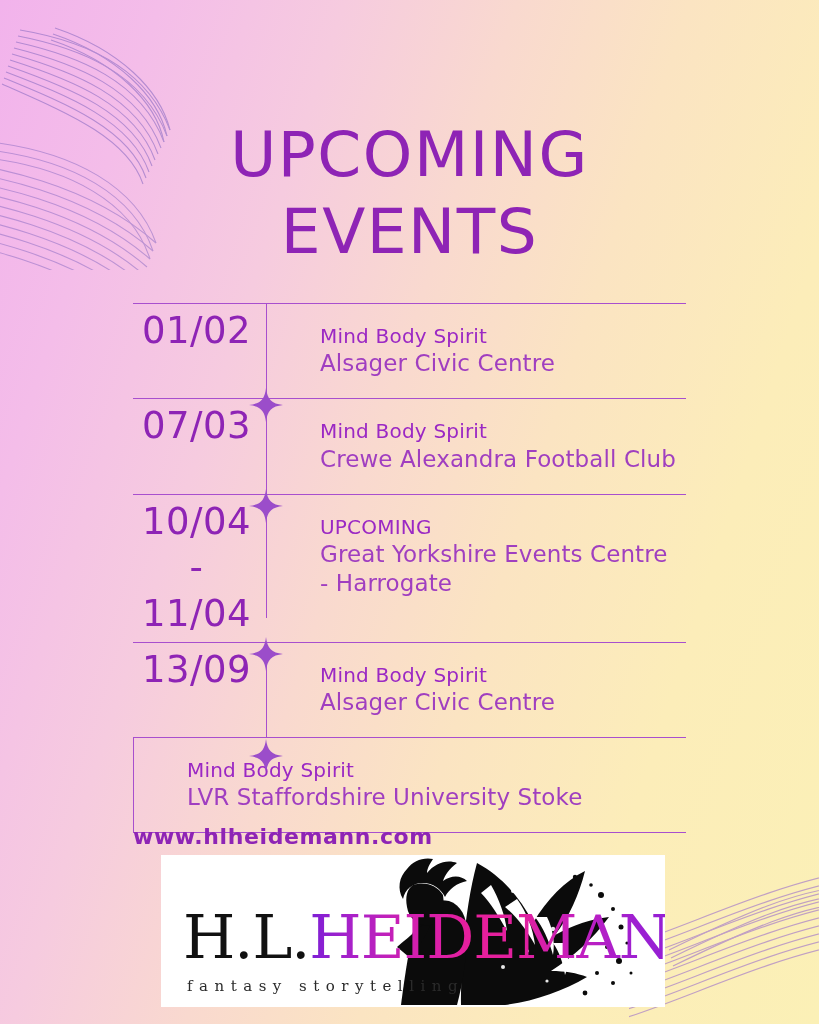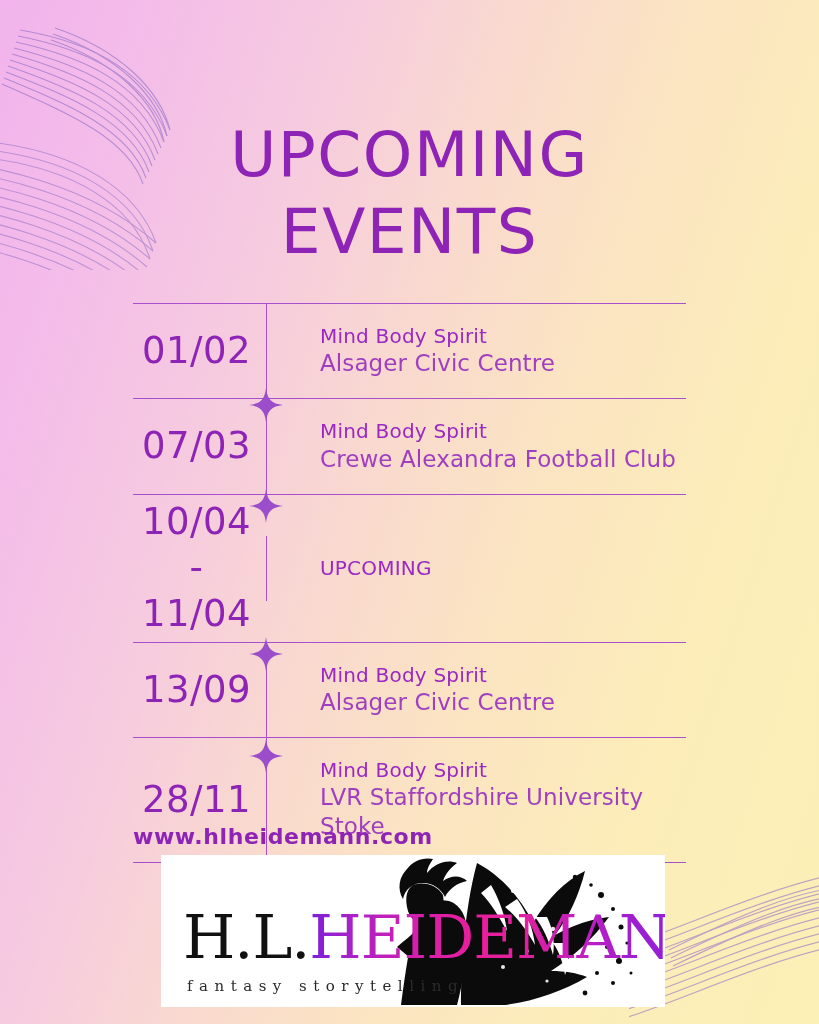--- a/index.html
+++ b/index.html
@@ -63,21 +63,21 @@
   #events-table {
     position: absolute;
     left: 133px;
     top: 303px;
     width: 553px;
   }
 
   .event-row {
     position: relative;
     display: flex;
-    align-items: center;
+    align-items: flex-start;
     border-top: 1.6px solid #a84fce;
   }
   .event-row:last-of-type { border-bottom: 1.6px solid #a84fce; }
 
   .date-cell {
     width: 133px;
     flex: 0 0 133px;
     display: flex;
     align-items: center;
     justify-content: center;
@@ -258,33 +258,33 @@
       <div class="detail-cell">
         <div class="event-title">Mind Body Spirit</div>
         <div class="event-venue">Crewe Alexandra Football Club</div>
       </div>
     </div>
 
     <div class="event-row">
       <div class="date-cell">10/04 - 11/04</div>
       <div class="detail-cell">
         <div class="event-title">UPCOMING</div>
+        <div class="event-venue">Great Yorkshire Events Centre - Harrogate</div>
       </div>
     </div>
 
     <div class="event-row">
       <div class="date-cell">13/09</div>
       <div class="detail-cell">
         <div class="event-title">Mind Body Spirit</div>
         <div class="event-venue">Alsager Civic Centre</div>
       </div>
     </div>
 
     <div class="event-row">
-      <div class="date-cell">28/11</div>
       <div class="detail-cell">
         <div class="event-title">Mind Body Spirit</div>
         <div class="event-venue">LVR Staffordshire University Stoke</div>
       </div>
     </div>
 
   <svg class="sparkle" viewBox="0 0 100 100" style="top: 102px;">
         <path d="M50 0 C 54 34, 66 46, 100 50 C 66 54, 54 66, 50 100 C 46 66, 34 54, 0 50 C 34 46, 46 34, 50 0 Z" fill="#9b4dca"></path>
       </svg>
       <svg class="sparkle" viewBox="0 0 100 100" style="top: 203px;">

